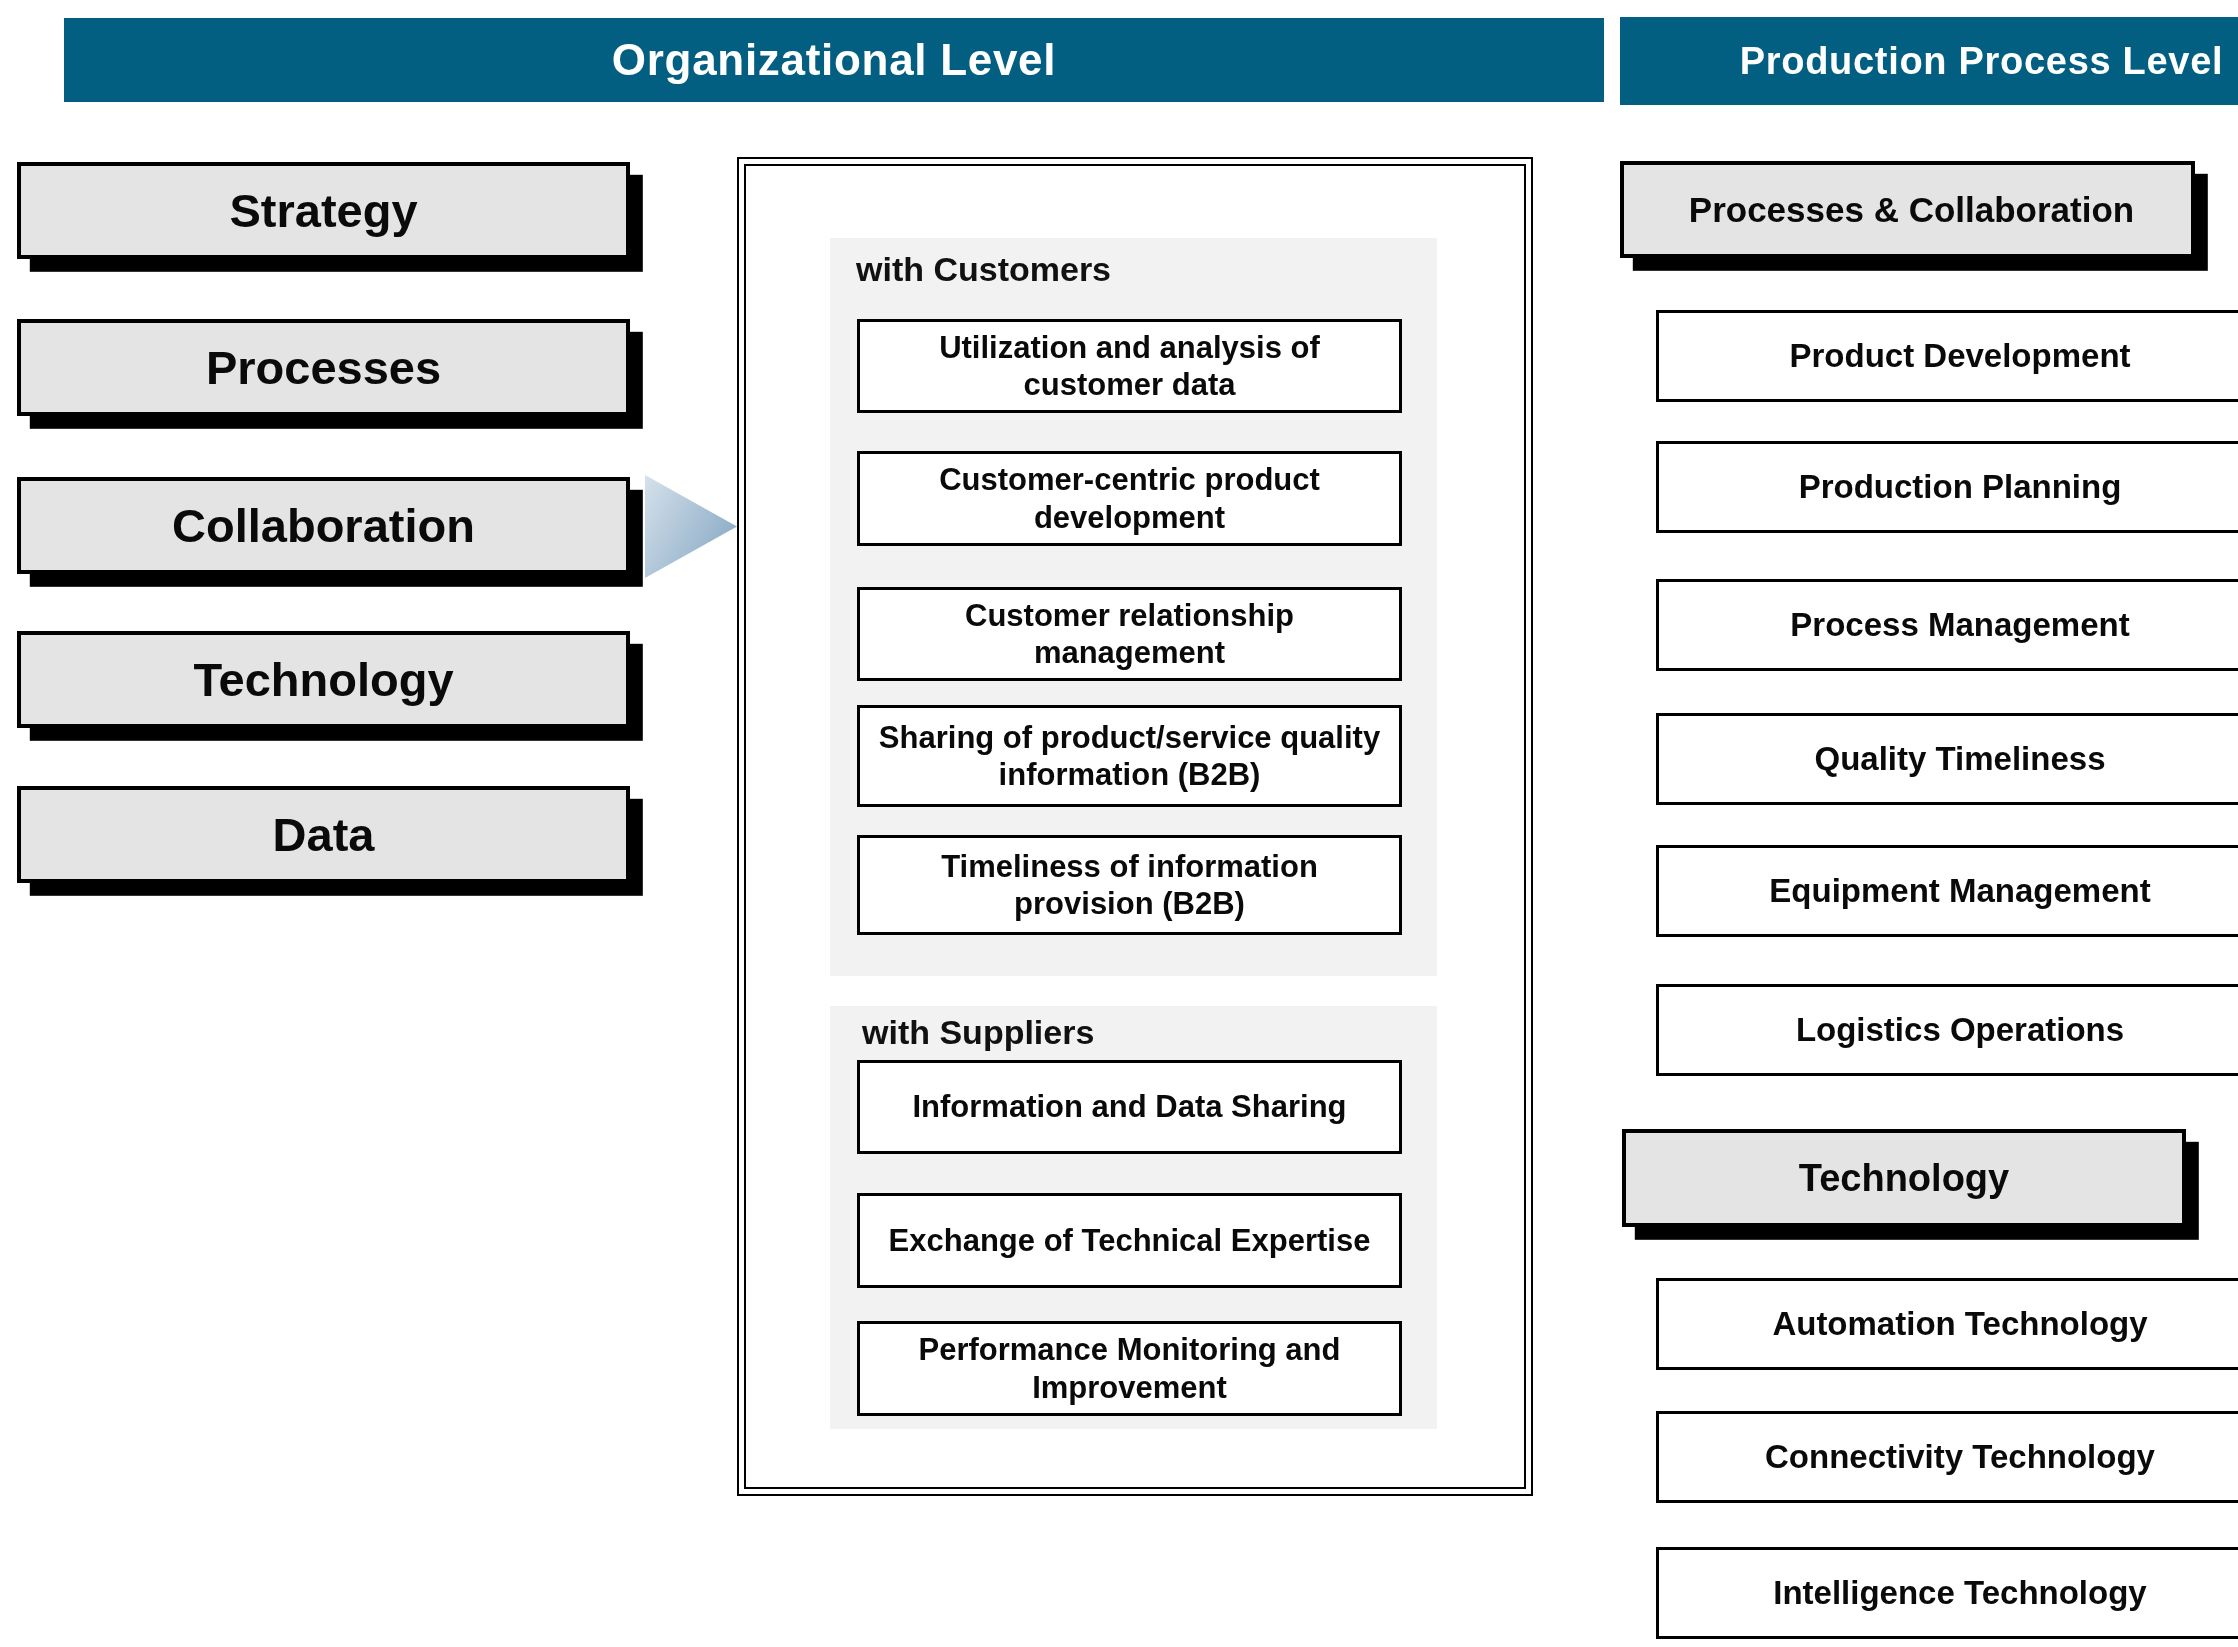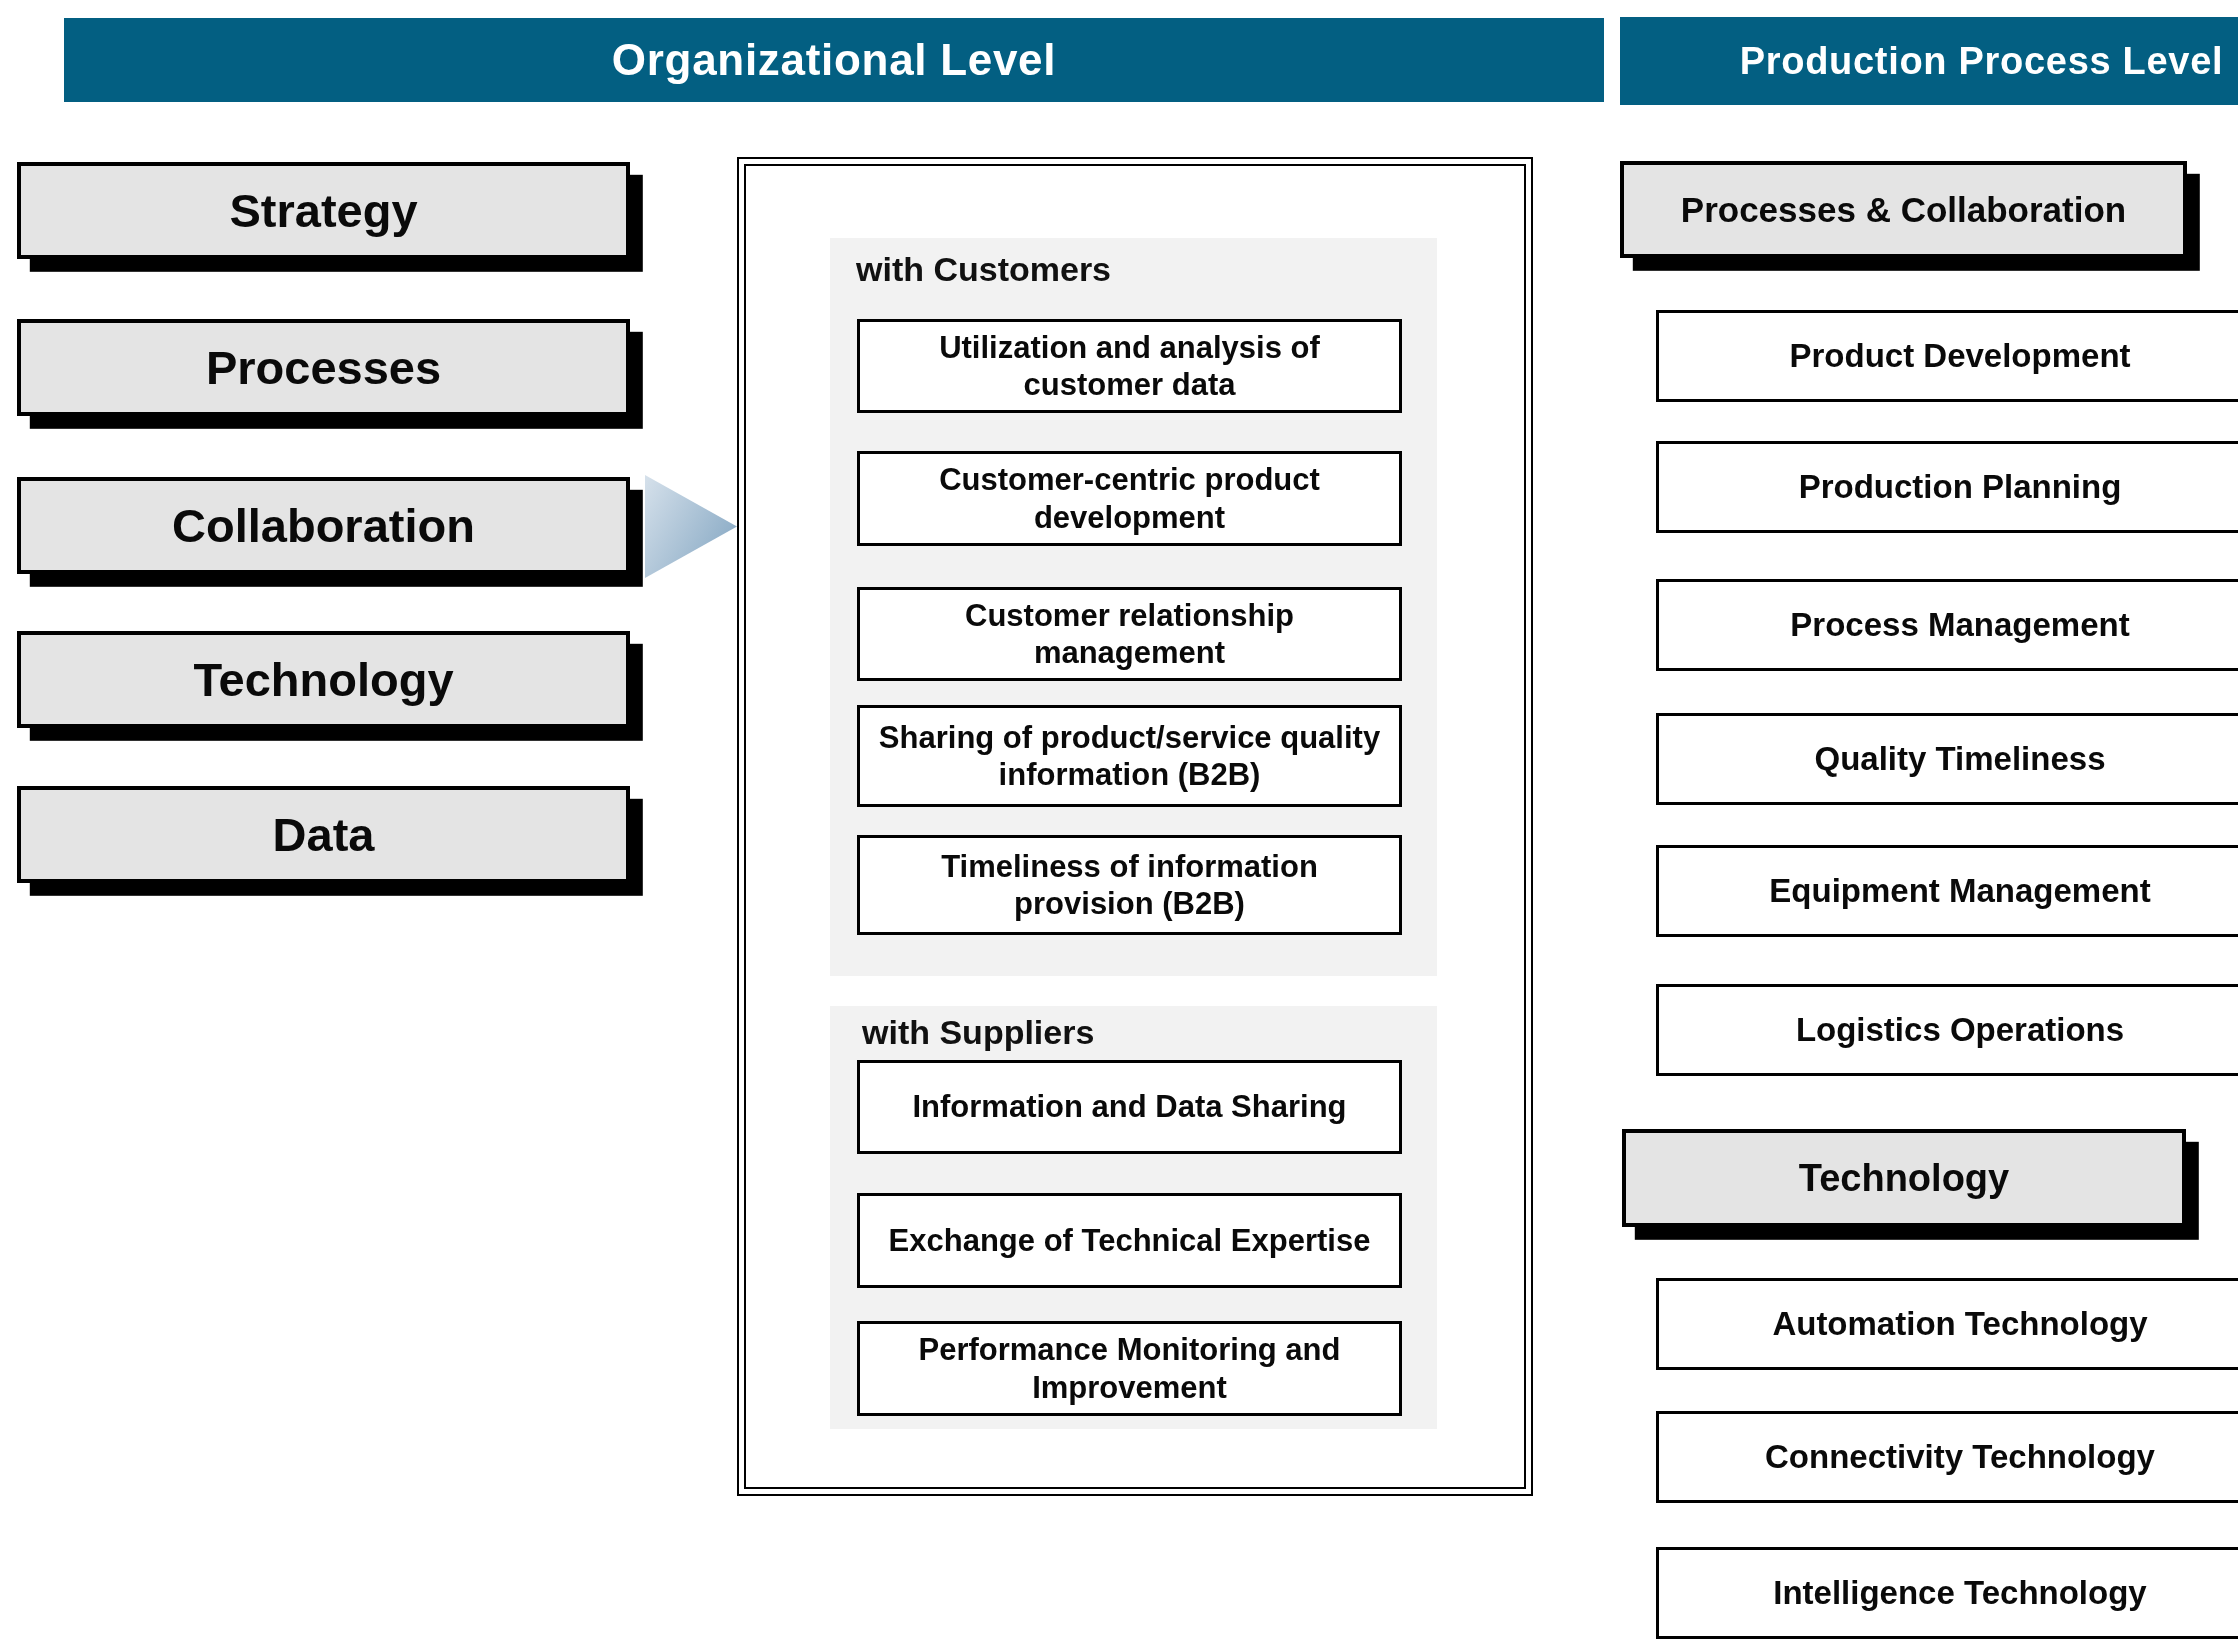--- a/index.html
+++ b/index.html
@@ -64,21 +64,21 @@
   #box-utilization{top:319px; height:94px;}
   #box-customer-centric{top:451px; height:95px;}
   #box-crm{top:587px; height:94px;}
   #box-sharing-b2b{top:705px; height:102px;}
   #box-timeliness{top:835px; height:100px;}
   #box-info-sharing{top:1060px; height:94px;}
   #box-exchange{top:1193px; height:95px;}
   #box-performance{top:1321px; height:95px;}
 
   .r-header{font-size:35px;}
-  #hdr-processes{left:1620px; top:161px; width:559px; height:89px;}
+  #hdr-processes{left:1620px; top:161px; width:559px; height:89px;padding-left:8px;}
   #hdr-technology{left:1622px; top:1129px; width:556px; height:90px; font-size:38px;}
 
   .r-box{left:1656px; width:608px; height:92px; font-size:33px;}
   #box-product-development{top:310px;}
   #box-production-planning{top:441px;}
   #box-process-management{top:579px;}
   #box-quality-management{top:713px;}
   #box-equipment-management{top:845px;}
   #box-logistics{top:984px;}
   #box-automation{top:1278px;}

